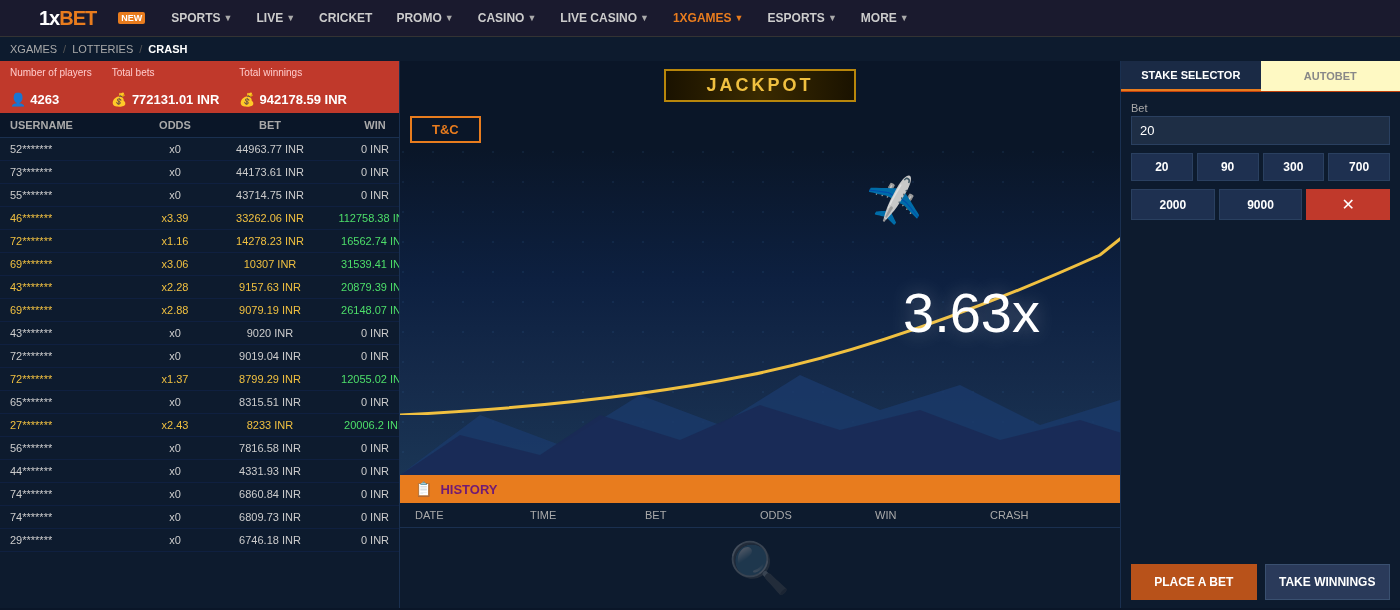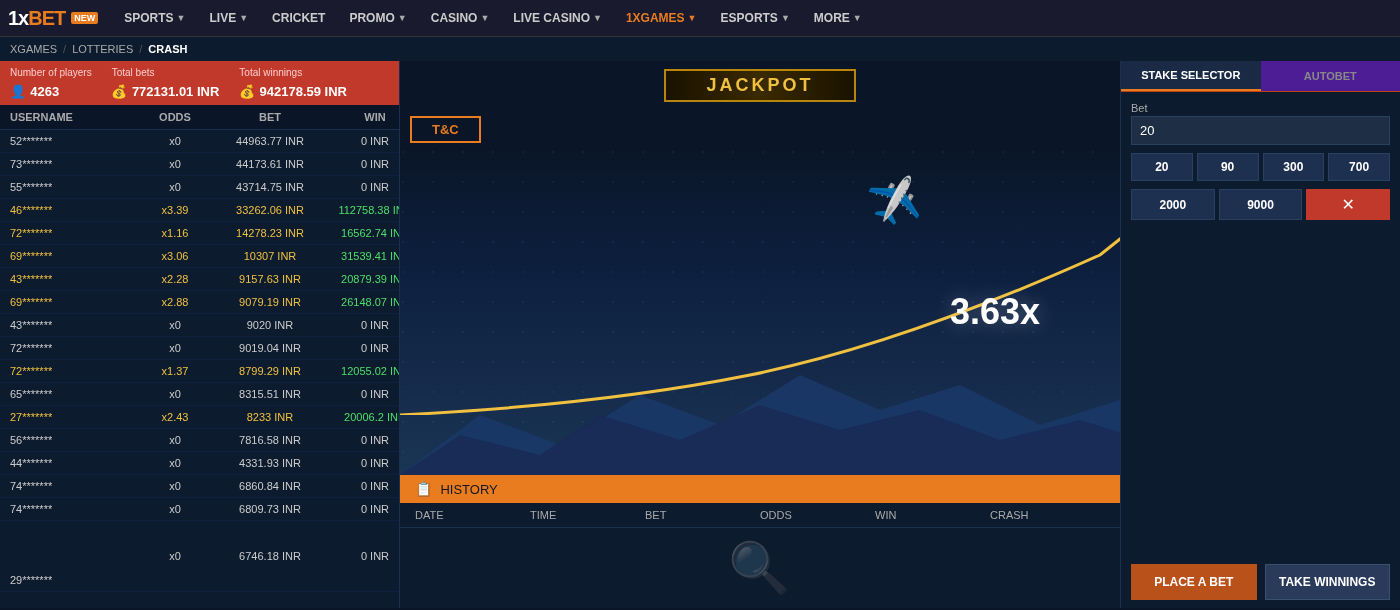--- a/index.html
+++ b/index.html
@@ -9,21 +9,21 @@
     .navbar {
       background: #1a1a2e;
       display: flex;
       align-items: center;
       height: 37px;
       padding: 0 8px;
       gap: 4px;
       border-bottom: 1px solid #333;
     }
     .logo {
-      display: flex; align-items: center; gap: 4px; margin-right: 12px;
+      display: flex; align-items: center; gap: 20px; margin-right: 12px; margin-left: 31px;
     }
     .logo-text {
       color: #fff; font-size: 20px; font-weight: 900; letter-spacing: -1px;
     }
     .logo-1x { color: #fff; }
     .logo-bet { color: #e87c1e; }
     .logo-new {
       background: #e87c1e; color: #fff; font-size: 9px; font-weight: bold;
       padding: 1px 3px; border-radius: 2px; margin-left: 2px;
     }
@@ -59,21 +59,21 @@
       border-right: 1px solid #1a3050;
     }
 
     .stats-bar {
       background: #c0392b;
       display: flex;
       padding: 6px 10px;
       gap: 20px;
       align-items: flex-start;
     }
-    .stat-item { display: flex; flex-direction: column; gap: 6px; }
+    .stat-item { display: flex; flex-direction: column; gap: 14px; }
     .stat-label { font-size: 10px; color: #ffcccc; }
     .stat-value { font-size: 13px; font-weight: bold; color: #fff; display: flex; align-items: center; gap: 4px; }
 
     .table-header {
       display: grid;
       grid-template-columns: 130px 70px 120px 90px;
       padding: 6px 10px;
       background: #0a1628;
       border-bottom: 1px solid #1a3050;
       font-size: 11px;
@@ -154,22 +154,22 @@
       right: 0;
       height: 120px;
     }
 
     
     .multiplier {
       position: absolute;
       right: 80px;
       top: 50%;
       transform: translateY(-50%);
-      font-size: 36px;
-      font-weight: 700;
+      font-size: 56px;
+      font-weight: 400;
       color: #fff;
       text-shadow: 0 0 20px rgba(255,255,255,0.3);
     }
 
     
     .game-curve {
       position: absolute;
       bottom: 80px;
       left: 0;
       right: 0;
@@ -193,21 +193,21 @@
 
     
     .history-bar {
       background: #e87c1e;
       padding: 6px 15px;
       display: flex;
       align-items: center;
       gap: 8px;
     }
     .history-icon { font-size: 14px; }
-    .history-title { font-size: 13px; font-weight: normal; color: #0f172a; }
+    .history-title { font-size: 13px; font-weight: bold; color: #701a75; }
 
     .history-table-header {
       display: grid;
       grid-template-columns: 1fr 1fr 1fr 1fr 1fr 1fr;
       padding: 6px 15px;
       background: #0d1b2e;
       border-bottom: 1px solid #1a3050;
       font-size: 11px;
       color: #aaa;
       text-transform: uppercase;
@@ -247,21 +247,21 @@
       background: #0d1b2e;
       border: none;
       text-transform: uppercase;
     }
     .stake-tab.active {
       background: #1a2a45;
       color: #fff;
       border-bottom: 2px solid #e87c1e;
     }
     .stake-tab:not(.active) {
-      background: #4c1d95;
+      background: #fef9c3;
       color: #888;
     }
 
     .stake-content {
       padding: 10px;
       display: flex;
       flex-direction: column;
       gap: 8px;
       flex: 1;
     }
@@ -505,21 +505,21 @@
       <div class="bet" style="">6860.84 INR</div>
       <div class="win-val">0 INR</div>
     </div>
         <div class="table-row">
       <div style="color:#ccc;">74*******</div>
       <div class="odds" style="">x0</div>
       <div class="bet" style="">6809.73 INR</div>
       <div class="win-val">0 INR</div>
     </div>
         <div class="table-row">
-      <div style="color:#ccc;margin-top:48px;">29*******</div>
+      <div style="color:#ccc;">29*******</div>
       <div class="odds" style="">x0</div>
       <div class="bet" style="">6746.18 INR</div>
       <div class="win-val">0 INR</div>
     </div>
       </div>
   </div>
 
   <div class="center-panel">
 
     <div class="jackpot-bar">

